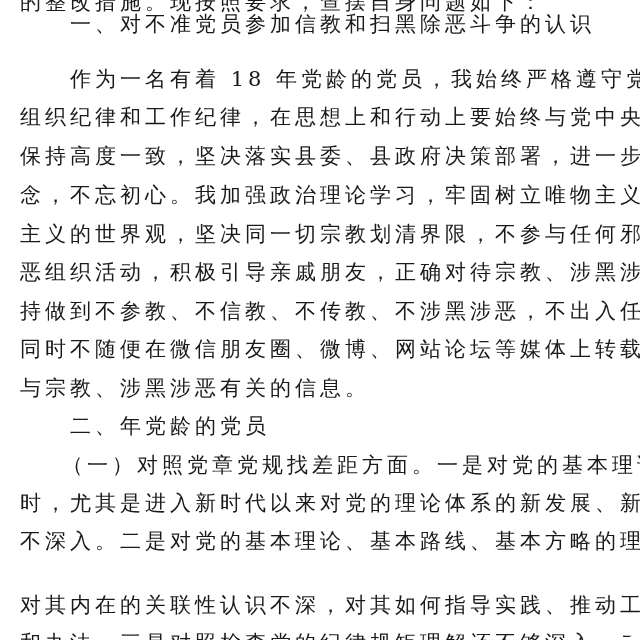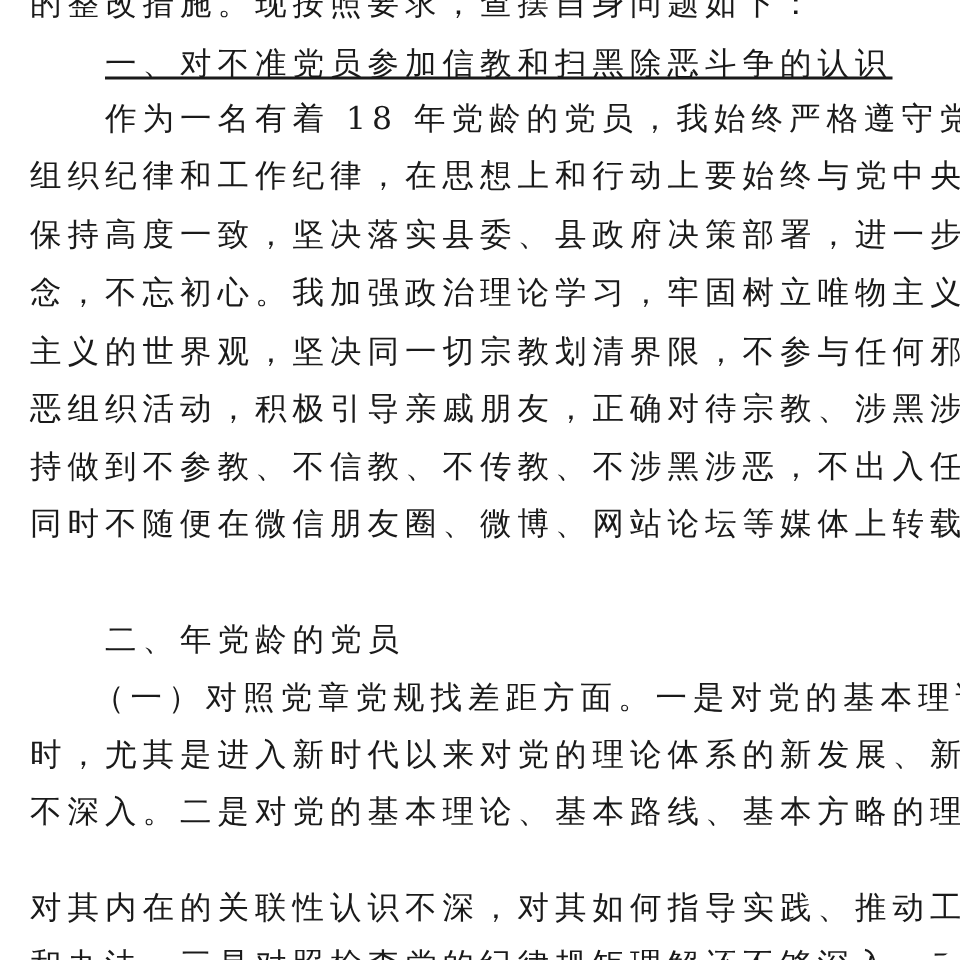--- a/index.html
+++ b/index.html
@@ -17,28 +17,29 @@
   }
   .line.last { text-align-last: left; }
   .line.indent { left: 70px; width: 554px; }
   .line.indent-s { left: 62px; width: 562px; }
 </style>
 </head>
 <body>
 
 <div class="page">
   <div class="line last" style="top:-10px;">的整改措施。现按照要求，查摆自身问题如下：</div>
-  <div class="line indent last" style="top:30px;text-decoration:underline;">一、对不准党员参加信教和扫黑除恶斗争的认识</div>
+  <div class="line indent last" style="top:12px;">一、对不准党员参加信教和扫黑除恶斗争的认识</div>
   <div class="line indent" style="top:67px;">作为一名有着 18 年党龄的党员，我始终严格遵守党的政治纪律、</div>
   <div class="line" style="top:105px;">组织纪律和工作纪律，在思想上和行动上要始终与党中央、省市县委</div>
   <div class="line" style="top:144px;">保持高度一致，坚决落实县委、县政府决策部署，进一步坚定理想信</div>
   <div class="line" style="top:183px;">念，不忘初心。我加强政治理论学习，牢固树立唯物主义和历史唯物</div>
   <div class="line" style="top:222px;">主义的世界观，坚决同一切宗教划清界限，不参与任何邪教和涉黑涉</div>
   <div class="line" style="top:260px;">恶组织活动，积极引导亲戚朋友，正确对待宗教、涉黑涉恶问题，坚</div>
   <div class="line" style="top:299px;">持做到不参教、不信教、不传教、不涉黑涉恶，不出入任何宗教场所，</div>
   <div class="line" style="top:337px;">同时不随便在微信朋友圈、微博、网站论坛等媒体上转载、传播一切</div>
+  <div class="line last" style="top:376px;">与宗教、涉黑涉恶有关的信息。</div>
   <div class="line indent last" style="top:414px;">二、年党龄的党员</div>
   <div class="line indent-s" style="top:453px;">（一）对照党章党规找差距方面。一是对党的基本理论学习不及</div>
   <div class="line" style="top:491px;">时，尤其是进入新时代以来对党的理论体系的新发展、新变化学得还</div>
   <div class="line" style="top:529px;">不深入。二是对党的基本理论、基本路线、基本方略的理解较为孤立，</div>
   <div class="line" style="top:593px;">对其内在的关联性认识不深，对其如何指导实践、推动工作缺少思路</div>
   <div class="line" style="top:631px;">和办法。三是对照检查党的纪律规矩理解还不够深入，二是担负使命</div>
 </div>
 
 </body></html>

